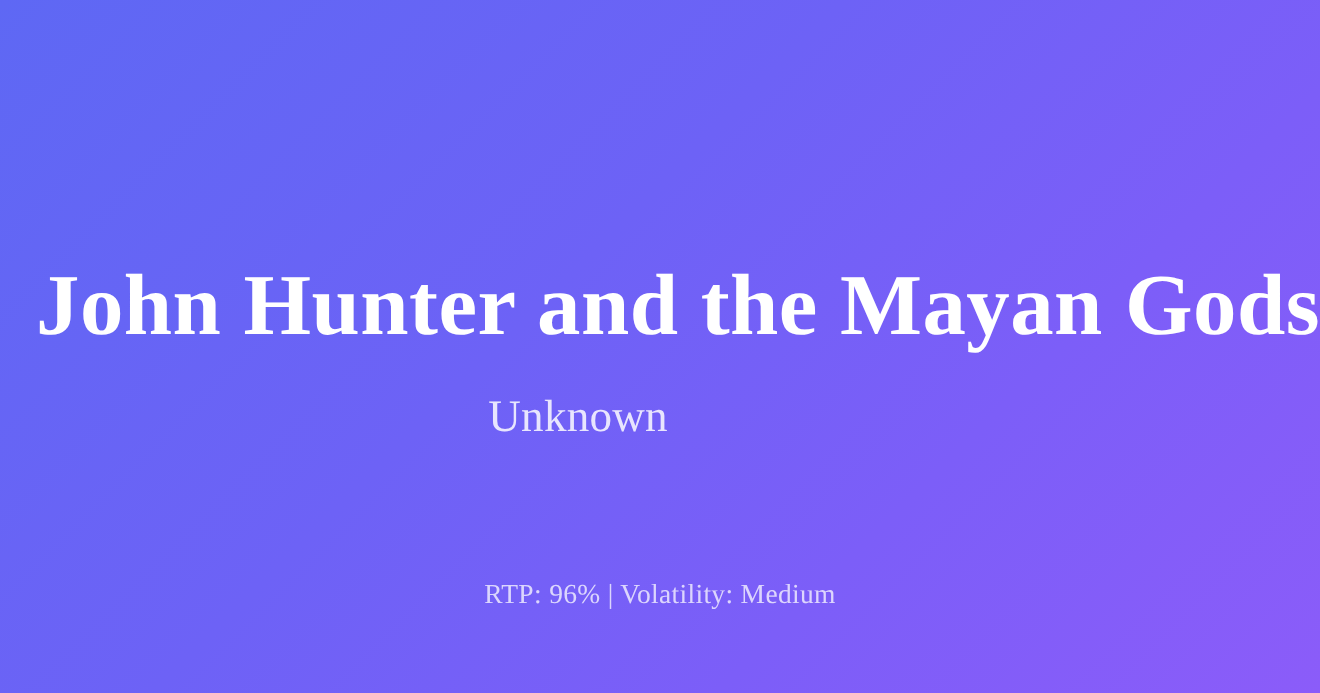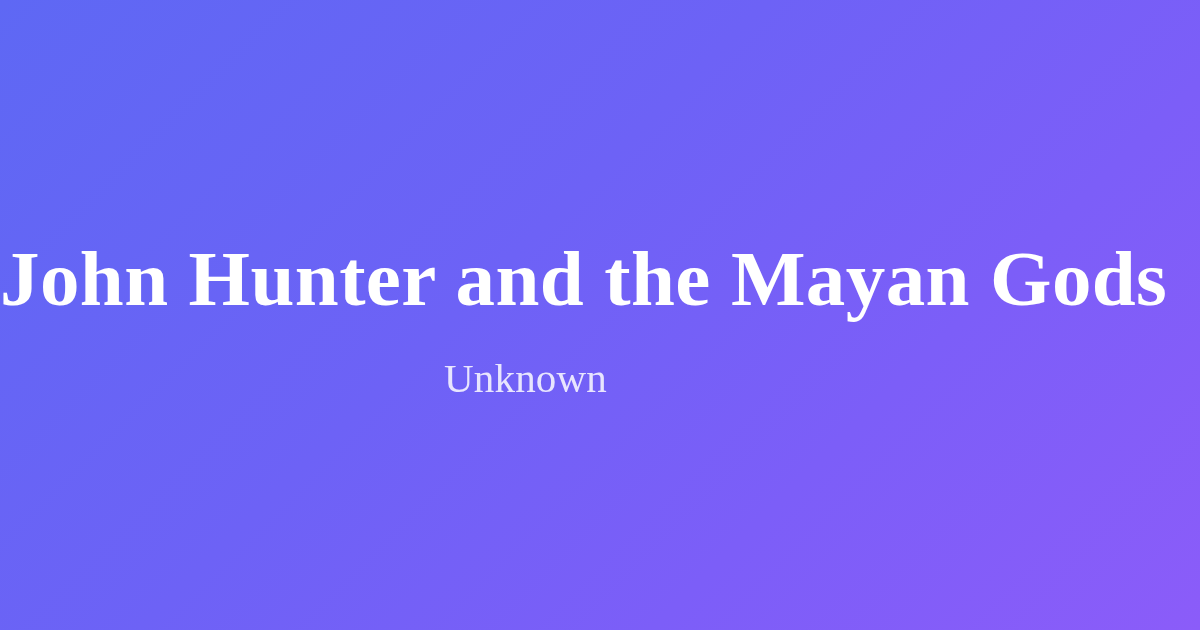--- a/index.html
+++ b/index.html
@@ -32,21 +32,21 @@
 
   
   .title-wrap {
     position: absolute;
     top: 0;
     left: 0;
     width: 1200px;
     height: 318px;
     display: flex;
     align-items: flex-end;
-    justify-content: flex-start;
+    justify-content: flex-end;
     overflow: visible;
     pointer-events: none;
   }
 
   .game-title {
     display: block;
     margin: 0;
     white-space: nowrap;
     flex: 0 0 auto;
     font-family: "Liberation Serif", "DejaVu Serif", serif;
@@ -105,14 +105,17 @@
 <div class="og-card">
 
   <div class="title-wrap">
     <h1 class="game-title">John Hunter and the Mayan Gods</h1>
   </div>
 
   <div class="subtitle-wrap">
     <p class="game-provider">Unknown</p>
   </div>
 
+  <div class="stats-wrap">
+    <p class="game-stats">RTP: 96% | Volatility: Medium</p>
+  </div>
 
 </div>
 
 </body></html>

